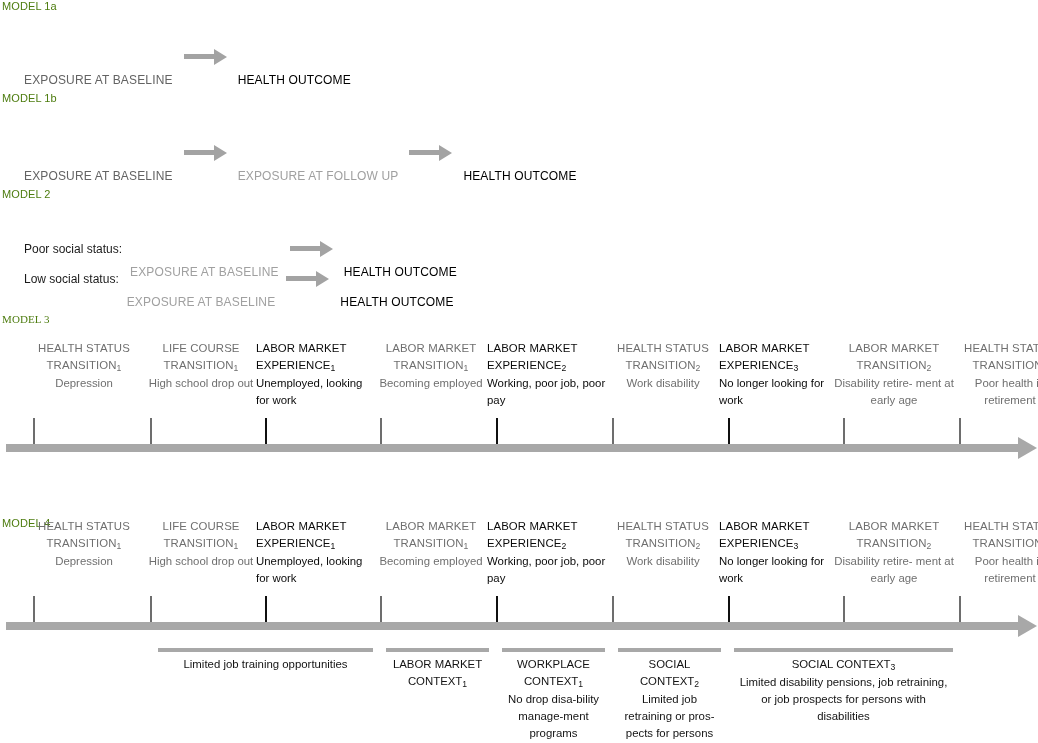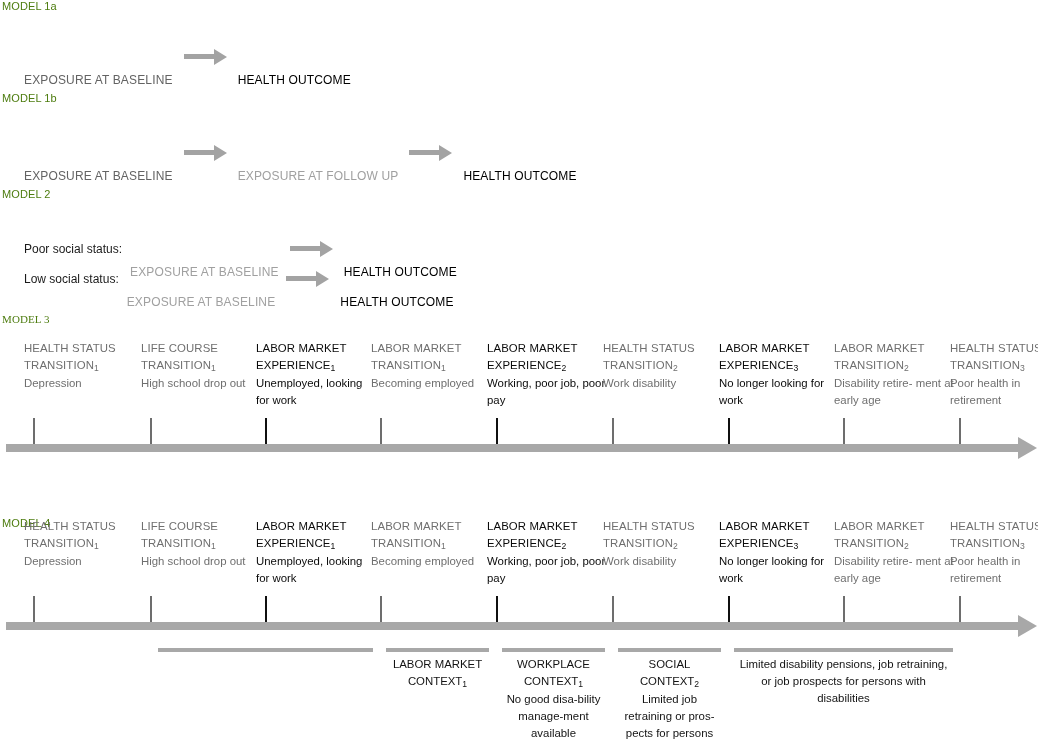--- a/index.html
+++ b/index.html
@@ -93,21 +93,21 @@
     width: 120px;
     white-space: normal;
   }
   .tl-label .ttl { letter-spacing: 0.1px; }
   .tl-label sub {
     font-size: 8.6px;
     vertical-align: baseline;
     position: relative;
     bottom: -2px;
   }
-  .lab-light .ttl, .lab-light .dsc { color: #6f6f6f; }
+  .lab-light .ttl, .lab-light .dsc { color: #6f6f6f; text-align: center; }
   .lab-dark  .ttl, .lab-dark  .dsc { color: #0b0b0b; }
 
   
   .ctx {
     position: absolute;
     text-align: center;
     font-size: 11.4px;
     line-height: 17px;
     color: #131313;
   }
@@ -293,32 +293,34 @@
     <div class="tick strong" style="left: 728px; top: 78px; height: 26px;"></div>
     <div class="tick" style="left: 843px; top: 78px; height: 26px;"></div>
     <div class="tick" style="left: 959px; top: 78px; height: 26px;"></div>
     <div class="axis-bar" style="top: 104px;"></div>
     <div class="axis-head" style="left: 1018px; top: 97px;"></div>
   </div>
 
 <div id="ctxwrap">
     <div class="ctx" style="left: 158px; width: 215px; top: 648px;">
       <div class="rule"></div>
+      <div>Limited job training opportunities</div>
     </div>
     <div class="ctx" style="left: 386px; width: 103px; top: 648px;">
       <div class="rule"></div>
       <div>LABOR MARKET CONTEXT<sub>1</sub></div>
     </div>
     <div class="ctx" style="left: 502px; width: 103px; top: 648px;">
       <div class="rule"></div>
       <div>WORKPLACE CONTEXT<sub>1</sub></div>
-      <div>No good disa-bility manage-ment available</div>
+      <div>No drop disa-bility manage-ment programs</div>
     </div>
     <div class="ctx" style="left: 618px; width: 103px; top: 648px;">
       <div class="rule"></div>
       <div>SOCIAL CONTEXT<sub>2</sub></div>
       <div>Limited job retraining or pros-pects for persons with disabilities</div>
     </div>
     <div class="ctx" style="left: 734px; width: 219px; top: 648px;">
       <div class="rule"></div>
+      <div>SOCIAL CONTEXT<sub>3</sub></div>
       <div>Limited disability pensions, job retraining, or job prospects for persons with disabilities</div>
     </div>
   </div>
 
 </body></html>

